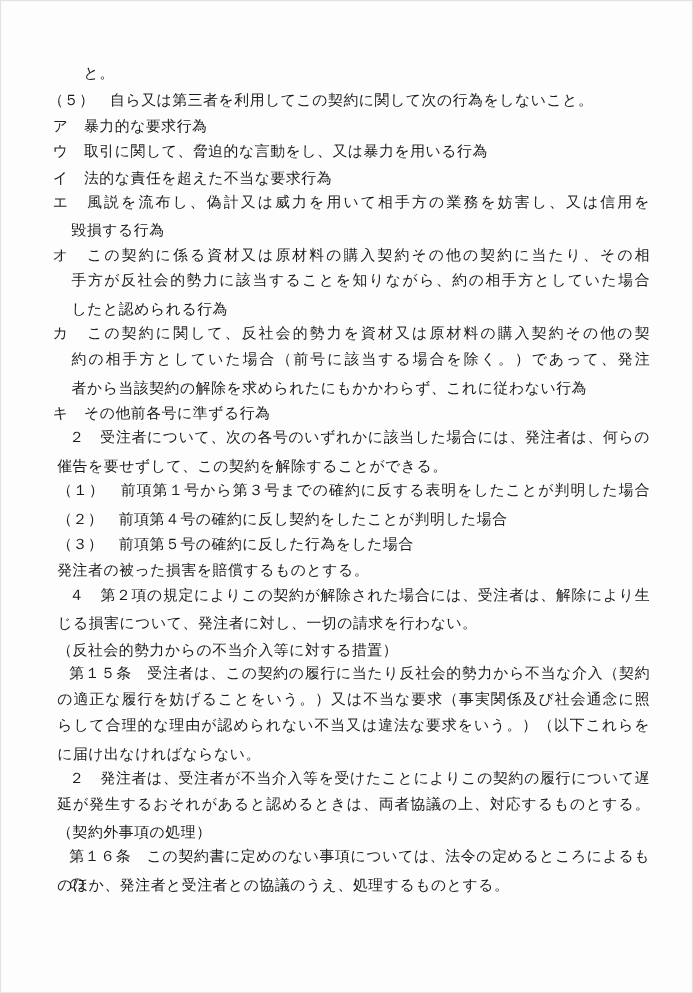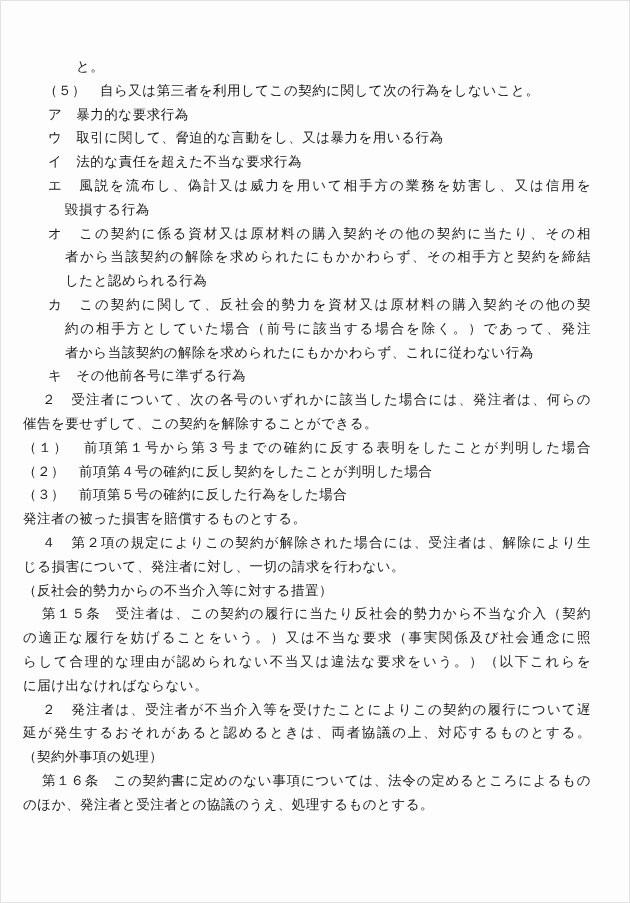--- a/index.html
+++ b/index.html
@@ -20,48 +20,49 @@
     letter-spacing:0.5px;
     font-weight:400;
   }
   .ln{
     line-height:23.8px;
     height:23.8px;
     white-space:nowrap;
     margin-right:38px;
   }
   
-  .ia{padding-left:41px;}  
-  .ib{padding-left:22px;}  
+  .ia{padding-left:62px;}  
+  .ib{padding-left:51px;}  
   .ic{padding-left:43px;}  
   .id{padding-left:75px;}  
   .ie{padding-left:47px;}  
   .if{padding-left:64px;}  
   
   .j{
     white-space:normal;
     text-align:justify;
     text-align-last:justify;
     text-justify:inter-character;
+    font-family:Liberation Mono, monospace;
   }
 </style>
 </head>
 <body>
 
 <div class="page">
   <div class="doc">
     <div class="ln id">と。</div>
     <div class="ln ic">（５）　自ら又は第三者を利用してこの契約に関して次の行為をしないこと。</div>
     <div class="ln ie">ア　暴力的な要求行為</div>
     <div class="ln ie">ウ　取引に関して、脅迫的な言動をし、又は暴力を用いる行為</div>
     <div class="ln ie">イ　法的な責任を超えた不当な要求行為</div>
     <div class="ln ie j">エ　風説を流布し、偽計又は威力を用いて相手方の業務を妨害し、又は信用を</div>
     <div class="ln if">毀損する行為</div>
     <div class="ln ie j">オ　この契約に係る資材又は原材料の購入契約その他の契約に当たり、その相</div>
-    <div class="ln if j">者から当該契約の解除を求められたにもかかわらず、その相手方と契約を締結</div>
+    <div class="ln if j">手方が反社会的勢力に該当することを知りながら、約の相手方としていた場合</div>
     <div class="ln if">したと認められる行為</div>
     <div class="ln ie j">カ　この契約に関して、反社会的勢力を資材又は原材料の購入契約その他の契</div>
     <div class="ln if j">約の相手方としていた場合（前号に該当する場合を除く。）であって、発注</div>
     <div class="ln if">者から当該契約の解除を求められたにもかかわらず、これに従わない行為</div>
     <div class="ln ie">キ　その他前各号に準ずる行為</div>
     <div class="ln ia j">２　受注者について、次の各号のいずれかに該当した場合には、発注者は、何らの</div>
     <div class="ln ib">催告を要せずして、この契約を解除することができる。</div>
     <div class="ln ib j">（１）　前項第１号から第３号までの確約に反する表明をしたことが判明した場合</div>
     <div class="ln ib">（２）　前項第４号の確約に反し契約をしたことが判明した場合</div>
     <div class="ln ib">（３）　前項第５号の確約に反した行為をした場合</div>

